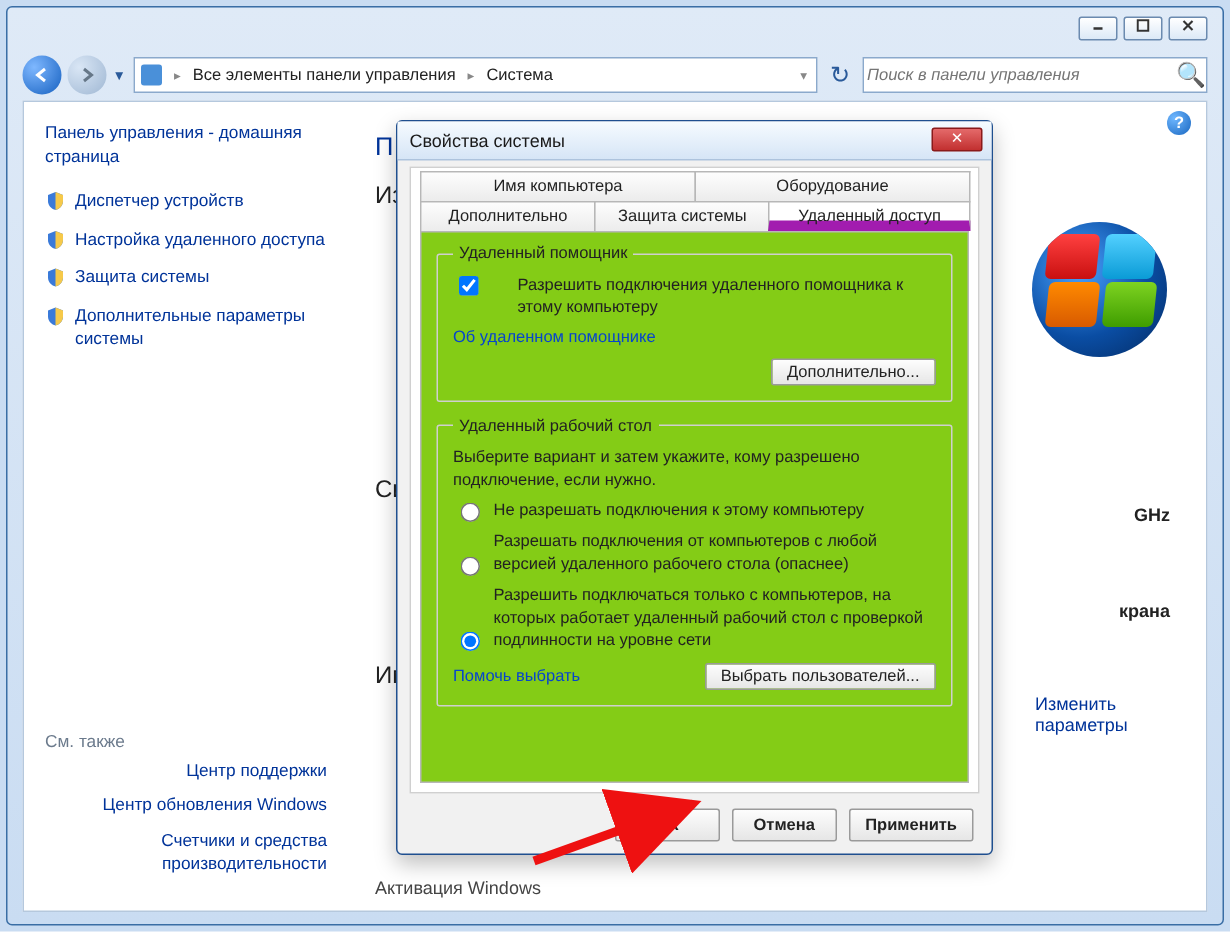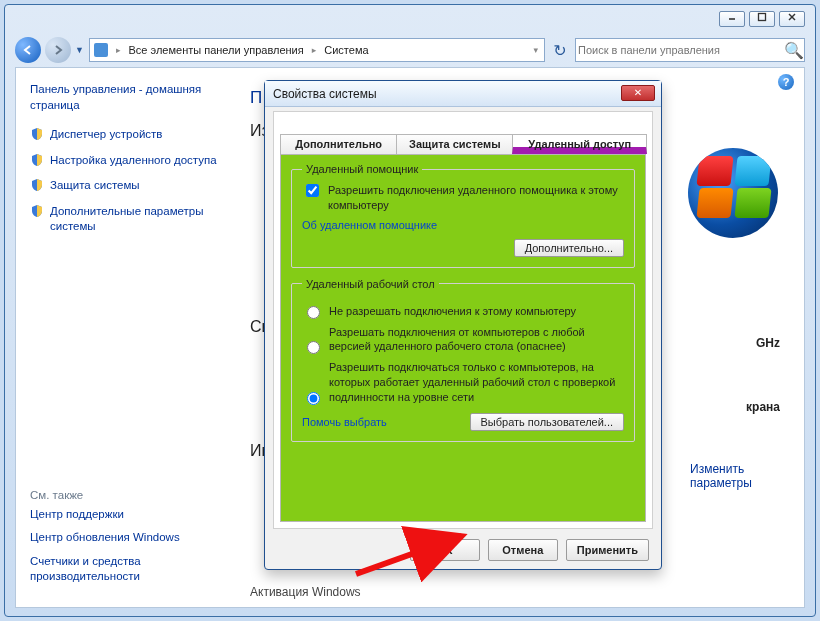--- a/index.html
+++ b/index.html
@@ -15,34 +15,34 @@
   .toolbar { position:absolute; left:10px; right:10px; top:30px; height:30px; display:flex; align-items:center; gap:4px; }
   .nav-circle { width:26px; height:26px; border-radius:50%; background:radial-gradient(circle at 30% 30%, #7fb8ff, #1560c0); display:flex; align-items:center; justify-content:center; color:#fff; }
   .nav-circle.disabled { background:radial-gradient(circle at 30% 30%, #d9e6f5, #9fb7d3); color:#567; }
   .dropdown-wedge { width:10px; color:#2a5a9a; font-size:9px; }
   .addr { flex:1; height:24px; background:#fff; border:1px solid #8ba9cc; display:flex; align-items:center; font-size:11px; color:#222; padding:0 4px; gap:6px; }
   .addr .icon { width:14px; height:14px; background:#4a90d9; border-radius:2px; display:inline-block; }
   .addr .sep { color:#888; font-size:9px; padding:0 2px; }
   .addr-refresh { width:22px; text-align:center; color:#2a5a9a; }
   .search { width:230px; height:24px; background:#fff; border:1px solid #8ba9cc; display:flex; align-items:center; }
   .search .mag { width:20px; text-align:center; color:#2a5a9a; }
-  .search input { border:none; outline:none; font-size:11px; color:#888; flex:1; background:transparent; }
+  .search input { border:none; outline:none; font-size:11px; color:#888; flex:1; font-style:italic; background:transparent; }
 
   
   .content-pane { position:absolute; left:10px; right:10px; top:62px; bottom:8px; background:#fff; border:1px solid #b5c8dd; }
   .help-icon { position:absolute; top:6px; right:10px; width:16px; height:16px; border-radius:50%; background:radial-gradient(circle at 30% 30%, #6fb7ff, #1866c0); color:#fff; font-size:11px; font-weight:bold; text-align:center; line-height:16px; }
 
   
   .sidebar { position:absolute; left:0; top:0; bottom:0; width:210px; padding:14px 4px 10px 14px; font-size:11.5px; color:#003399; }
   .sidebar .home { color:#003399; margin-bottom:14px; line-height:1.35; }
   .sidebar .link { display:flex; align-items:flex-start; gap:6px; margin-bottom:10px; cursor:pointer; line-height:1.35; }
   .sidebar .shield { width:14px; height:14px; flex-shrink:0; }
   .sidebar .see-also { position:absolute; bottom:14px; left:14px; right:8px; }
   .sidebar .see-also .hd { color:#6b7a8c; margin-bottom:6px; }
-  .sidebar .see-also .sa-link { color:#003399; margin-bottom:8px; cursor:pointer; line-height:1.35; }
+  .sidebar .see-also .sa-link { color:#003399; margin-bottom:8px; cursor:pointer; line-height:1.35;text-align:right; }
 
   
   .mainbody { position:absolute; left:210px; right:0; top:0; bottom:0; padding:18px 24px 10px 24px; font-size:12px; color:#222; }
   .mainbody .hcut { color:#003399; font-size:17px; position:absolute; left:24px; top:20px; }
   .mainbody .row-label { position:absolute; left:24px; font-size:16px; color:#222; }
   
   .win-orb { position:absolute; right:26px; top:80px; width:90px; height:90px; border-radius:50%; background:radial-gradient(circle at 35% 35%, #4aa3ff 0%, #0a4da3 55%, #032960 100%); overflow:hidden; }
   .win-orb::before { content:""; position:absolute; left:10px; top:40px; width:34px; height:30px; background:linear-gradient(#ff8a00,#d85a00); transform:skewX(-6deg); border-radius:4px; }
   .win-orb::after { content:""; position:absolute; left:48px; top:40px; width:34px; height:30px; background:linear-gradient(#7ed321,#3f9d00); transform:skewX(-6deg); border-radius:4px; }
   .win-orb .top4 { position:absolute; left:10px; top:8px; width:72px; height:30px; display:flex; gap:4px; }
@@ -57,33 +57,33 @@
   
   .dialog { position:absolute; left:264px; top:80px; width:398px; height:490px; border:1px solid #1f4f8f; border-radius:4px; background:#f1f1f1; box-shadow:0 6px 14px rgba(0,0,0,0.25); }
   .dialog .dtitle { height:26px; background:linear-gradient(#f6fbff,#d6e5f6); border-bottom:1px solid #adc3dd; display:flex; align-items:center; padding:0 8px; font-size:12px; color:#1a1a1a; position:relative; }
   .dialog .dclose { position:absolute; right:6px; top:4px; width:34px; height:16px; border-radius:2px; background:linear-gradient(#e46a6a,#c23030); color:#fff; font-size:10px; text-align:center; line-height:14px; border:1px solid #8a1a1a; cursor:pointer; }
   .dialog .body { position:absolute; top:30px; left:8px; right:8px; bottom:40px; background:#fff; border:1px solid #d0d0d0; }
 
   
   .tabs { position:relative; height:44px; }
   .tabs .row { position:absolute; left:6px; right:6px; height:20px; display:flex; }
   .tabs .row.back { top:2px; }
-  .tabs .row.front { top:22px;font-weight:bold; }
+  .tabs .row.front { top:22px; }
   .tab { border:1px solid #b7b7b7; border-bottom:none; background:linear-gradient(#fdfdfd,#ececec); font-size:11px; text-align:center; line-height:18px; color:#222; cursor:pointer; margin-right:-1px; }
   .tab.back1 { flex:1; }
   .tab.back2 { flex:1; }
   .tab.f1 { flex:1; }
   .tab.f2 { flex:1; }
   .tab.f3 { flex:1.15; }
   .tab.active { background:#fff; position:relative; z-index:2; border-bottom:7px solid #a21caf; }
   .tab-pane { position:absolute; top:42px; left:6px; right:6px; bottom:6px; border:1px solid #b7b7b7; background:#84cc16; padding:8px 10px 10px 10px; }
 
   fieldset.group { border:1px solid #cfcfcf; border-radius:2px; margin:0 0 10px 0; padding:8px 10px 10px 10px; font-size:11px; color:#222; }
   fieldset.group legend { padding:0 4px; font-size:11px; color:#222; }
-  .chk-row { display:flex; align-items:flex-start; gap:6px; line-height:1.35; }
+  .chk-row { display:flex; align-items:flex-start; gap:23px; line-height:1.35; }
   .chk-row input { margin-top:1px; }
   .link-inline { color:#0645cc; cursor:pointer; margin-top:6px; display:inline-block; font-size:11px; }
   .btn { border:1px solid #9a9a9a; background:linear-gradient(#fdfdfd,#e6e6e6); font-size:11px; padding:2px 10px; border-radius:2px; cursor:pointer; color:#222; }
   .right-btn-row { text-align:right; margin-top:8px; }
 
   .radio-row { display:flex; align-items:flex-end; gap:6px; margin:6px 0; font-size:11px; line-height:1.35; }
   .radio-row input { margin-top:1px; }
 
   .dlg-footer { position:absolute; bottom:8px; right:12px; display:flex; gap:8px; }
   .dlg-footer .btn { min-width:70px; height:22px;font-weight:bold; }
@@ -216,20 +216,24 @@
 </div>
 
 <div class="dialog">
   <div class="dtitle">
     <span>Свойства системы</span>
     <div class="dclose">✕</div>
   </div>
 
   <div class="body">
     <div class="tabs">
+      <div class="row back">
+        <div class="tab back1">Имя компьютера</div>
+        <div class="tab back2">Оборудование</div>
+      </div>
       <div class="row front">
         <div class="tab f1">Дополнительно</div>
         <div class="tab f2">Защита системы</div>
         <div class="tab f3 active">Удаленный доступ</div>
       </div>
     </div>
 
     <div class="tab-pane">
 
       <fieldset class="group">
@@ -239,20 +243,21 @@
           <span>Разрешить подключения удаленного помощника к этому компьютеру</span>
         </label>
         <span class="link-inline">Об удаленном помощнике</span>
         <div class="right-btn-row">
           <button class="btn">Дополнительно...</button>
         </div>
       </fieldset>
 
       <fieldset class="group" style="margin-bottom:0">
         <legend>Удаленный рабочий стол</legend>
+        <div style="margin-bottom:6px; line-height:1.35">Выберите вариант и затем укажите, кому разрешено подключение, если нужно.</div>
 
         <label class="radio-row">
           <input type="radio" name="rdp" style="">
           <span>Не разрешать подключения к этому компьютеру</span>
         </label>
         <label class="radio-row">
           <input type="radio" name="rdp" style="">
           <span>Разрешать подключения от компьютеров с любой версией удаленного рабочего стола (опаснее)</span>
         </label>
         <label class="radio-row">

